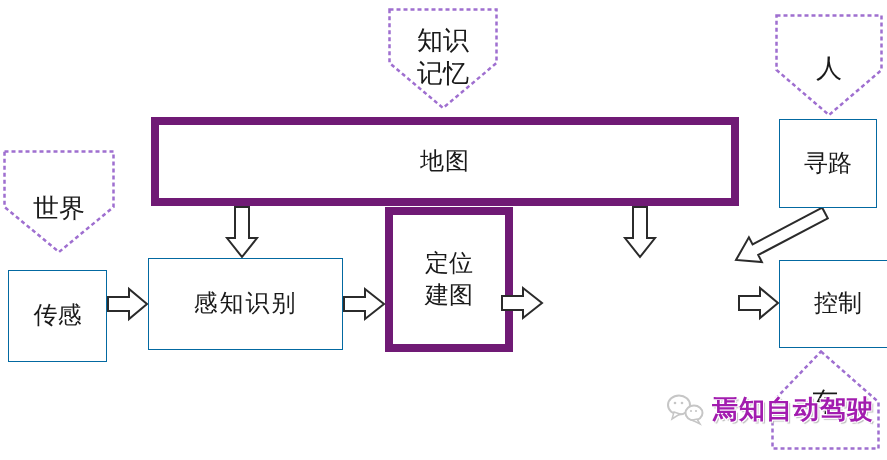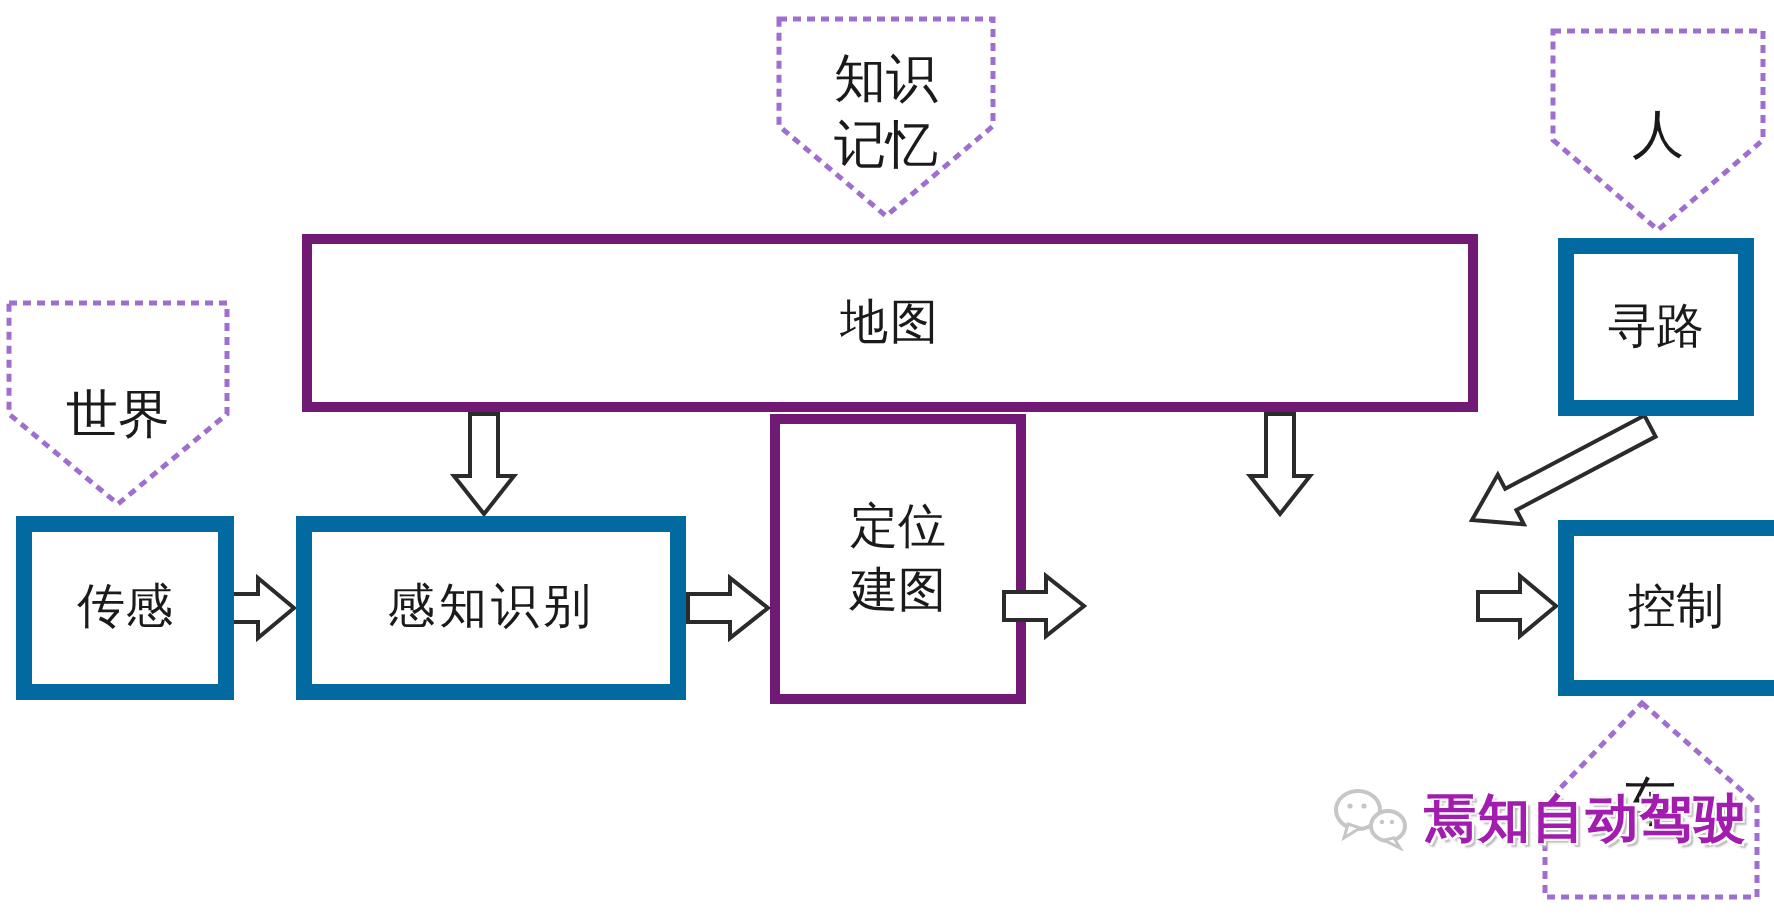--- a/index.html
+++ b/index.html
@@ -6,22 +6,22 @@
   #canvas{
     position:relative;width:887px;height:460px;background:#ffffff;
     font-family:"DejaVu Serif","Liberation Serif",serif;
     color:#1a1a1a;overflow:hidden;
   }
   .box{
     position:absolute;box-sizing:border-box;background:#ffffff;
     display:flex;align-items:center;justify-content:center;
     text-align:center;font-size:24px;line-height:1.3;
   }
-  .navy{border:8px solid #0369a1;}
-  .blue{border:5px solid #701a75;}
+  .navy{border:1px solid #0369a1;}
+  .blue{border:8px solid #701a75;}
   .pent{position:absolute;}
   .pent svg{position:absolute;left:0;top:0;}
   .pent .lbl{
     position:absolute;left:0;width:100%;text-align:center;
     font-size:26px;line-height:1.25;
   }
   .two-line span{display:block;}
   #arrow-layer{position:absolute;left:0;top:0;z-index:3;}
   .map-label{letter-spacing:1px;}
   .wide-label{letter-spacing:2px;}
@@ -76,21 +76,21 @@
     <span class="map-label">地图</span>
   </div>
 
   <div class="box blue z2 two-line" style="left:385px;top:207px;width:128px;height:145px;">
     <div>
       <span>定位</span>
       <span>建图</span>
     </div>
   </div>
 
-  <div class="box navy z4" style="left:8px;top:258px;width:109px;height:92px;">
+  <div class="box navy z4" style="left:8px;top:270px;width:99px;height:92px;">
     <span>传感</span>
   </div>
 
   <div class="box navy z4" style="left:148px;top:258px;width:195px;height:92px;">
     <span class="wide-label">感知识别</span>
   </div>
 
 
   <div class="box navy z4" style="left:779px;top:260px;width:118px;height:88px;">
     <span>控制</span>

